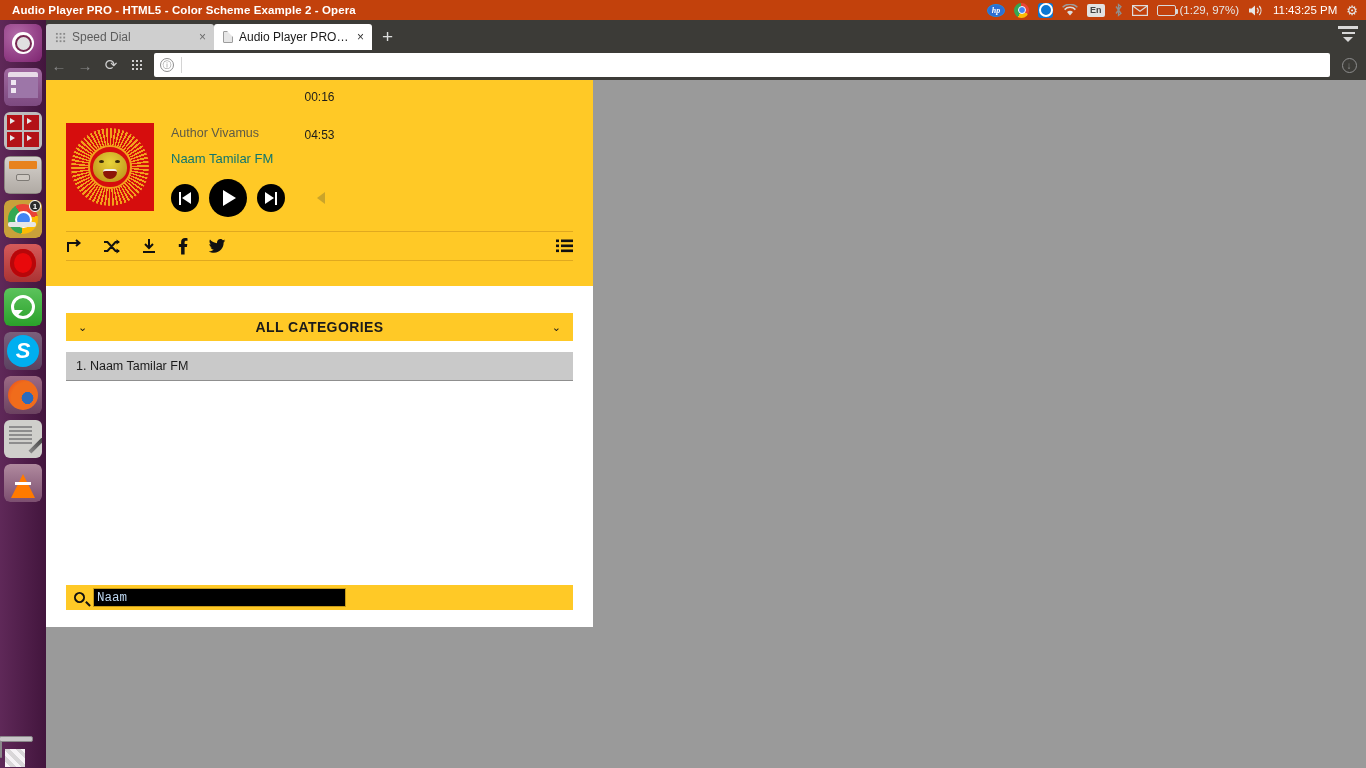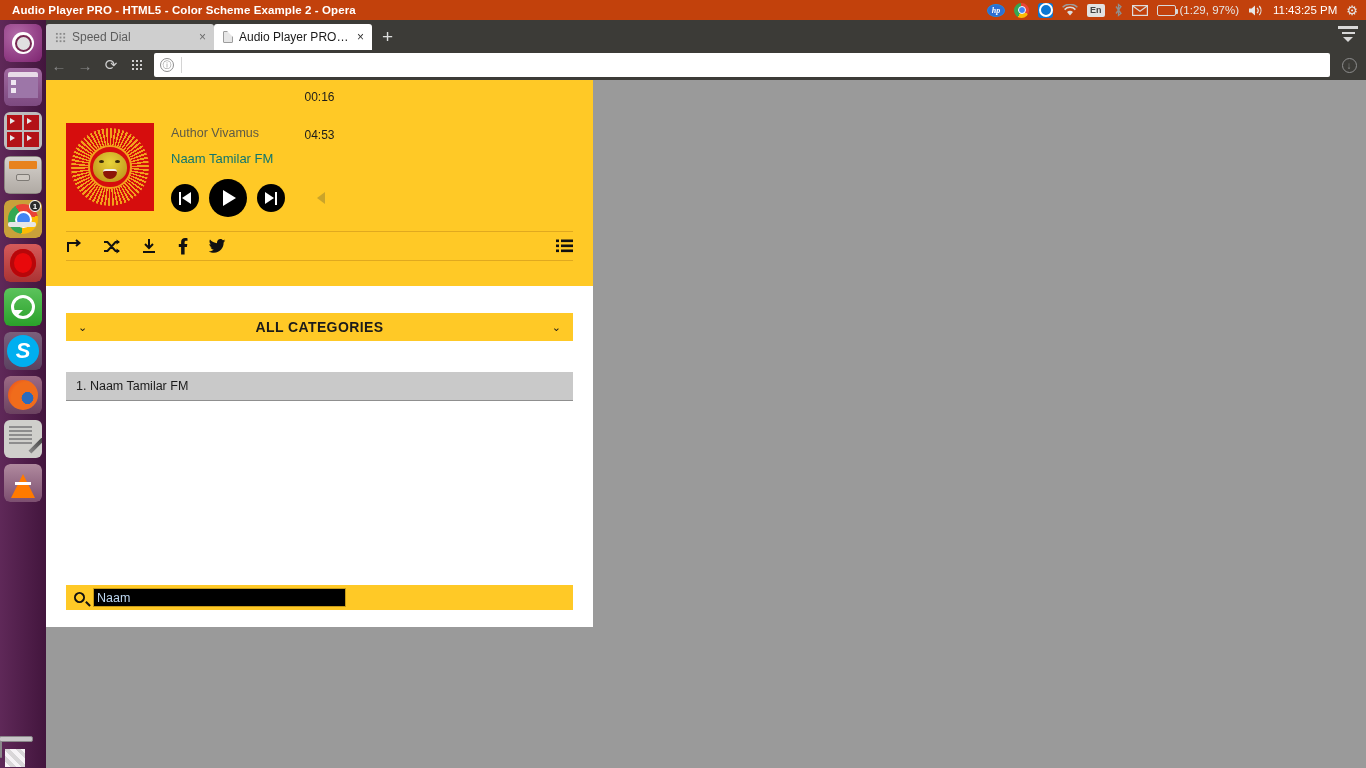--- a/index.html
+++ b/index.html
@@ -260,34 +260,34 @@
   #plbtn{ margin-left:auto; }
   #player-pad{ height:25px; }
 
   #catbar{
     margin:27px 20px 0; height:28px; background:#ffc926;
     display:flex;align-items:center;justify-content:space-between;padding:0 12px;
   }
   #catbar .ctitle{ flex:1;text-align:center;font-size:14px;font-weight:bold;color:#1b1b1b;
     letter-spacing:.4px; }
   .chev{ font-size:11px;color:#1b1b1b;cursor:pointer;line-height:1; }
-  #playlist{ margin:31px 20px 0; }
+  #playlist{ margin:11px 20px 0; }
   .pl-item{ background:#c9c9c9;border-bottom:1.5px solid #8f8f8f;
     height:29px;display:flex;align-items:center;padding:0 10px;font-size:12.5px;color:#1b1b1b;
     cursor:pointer;}
   #searchbar{
     position:absolute;left:20px;top:505px;width:507px;height:25px;background:#ffc926;
     display:flex;align-items:center;padding:0 0 0 8px;gap:8px;
   }
   .mag{width:11px;height:11px;border-radius:50%;border:2px solid #111;position:relative;flex:none;
     transform:rotate(-45deg);}
   .mag::after{content:"";position:absolute;left:3.5px;top:11px;width:2px;height:6px;background:#111;}
   #searchinput{
     width:253px;height:19px;background:#000;border:1.5px solid #c79a16;
-    color:#bcd6f0;font-size:12.5px;font-family:Liberation Sans, sans-serif;
+    color:#bcd6f0;font-size:12.5px;font-family:Liberation Mono, monospace;
     padding:0 3px;outline:none;caret-color:#fff;
   }
 </style>
 </head>
 <body>
 
 <div id="top-panel">
   <div id="window-title">Audio Player PRO - HTML5 - Color Scheme Example 2 - Opera</div>
   <div id="tray">
     <span class="tray-ico">

